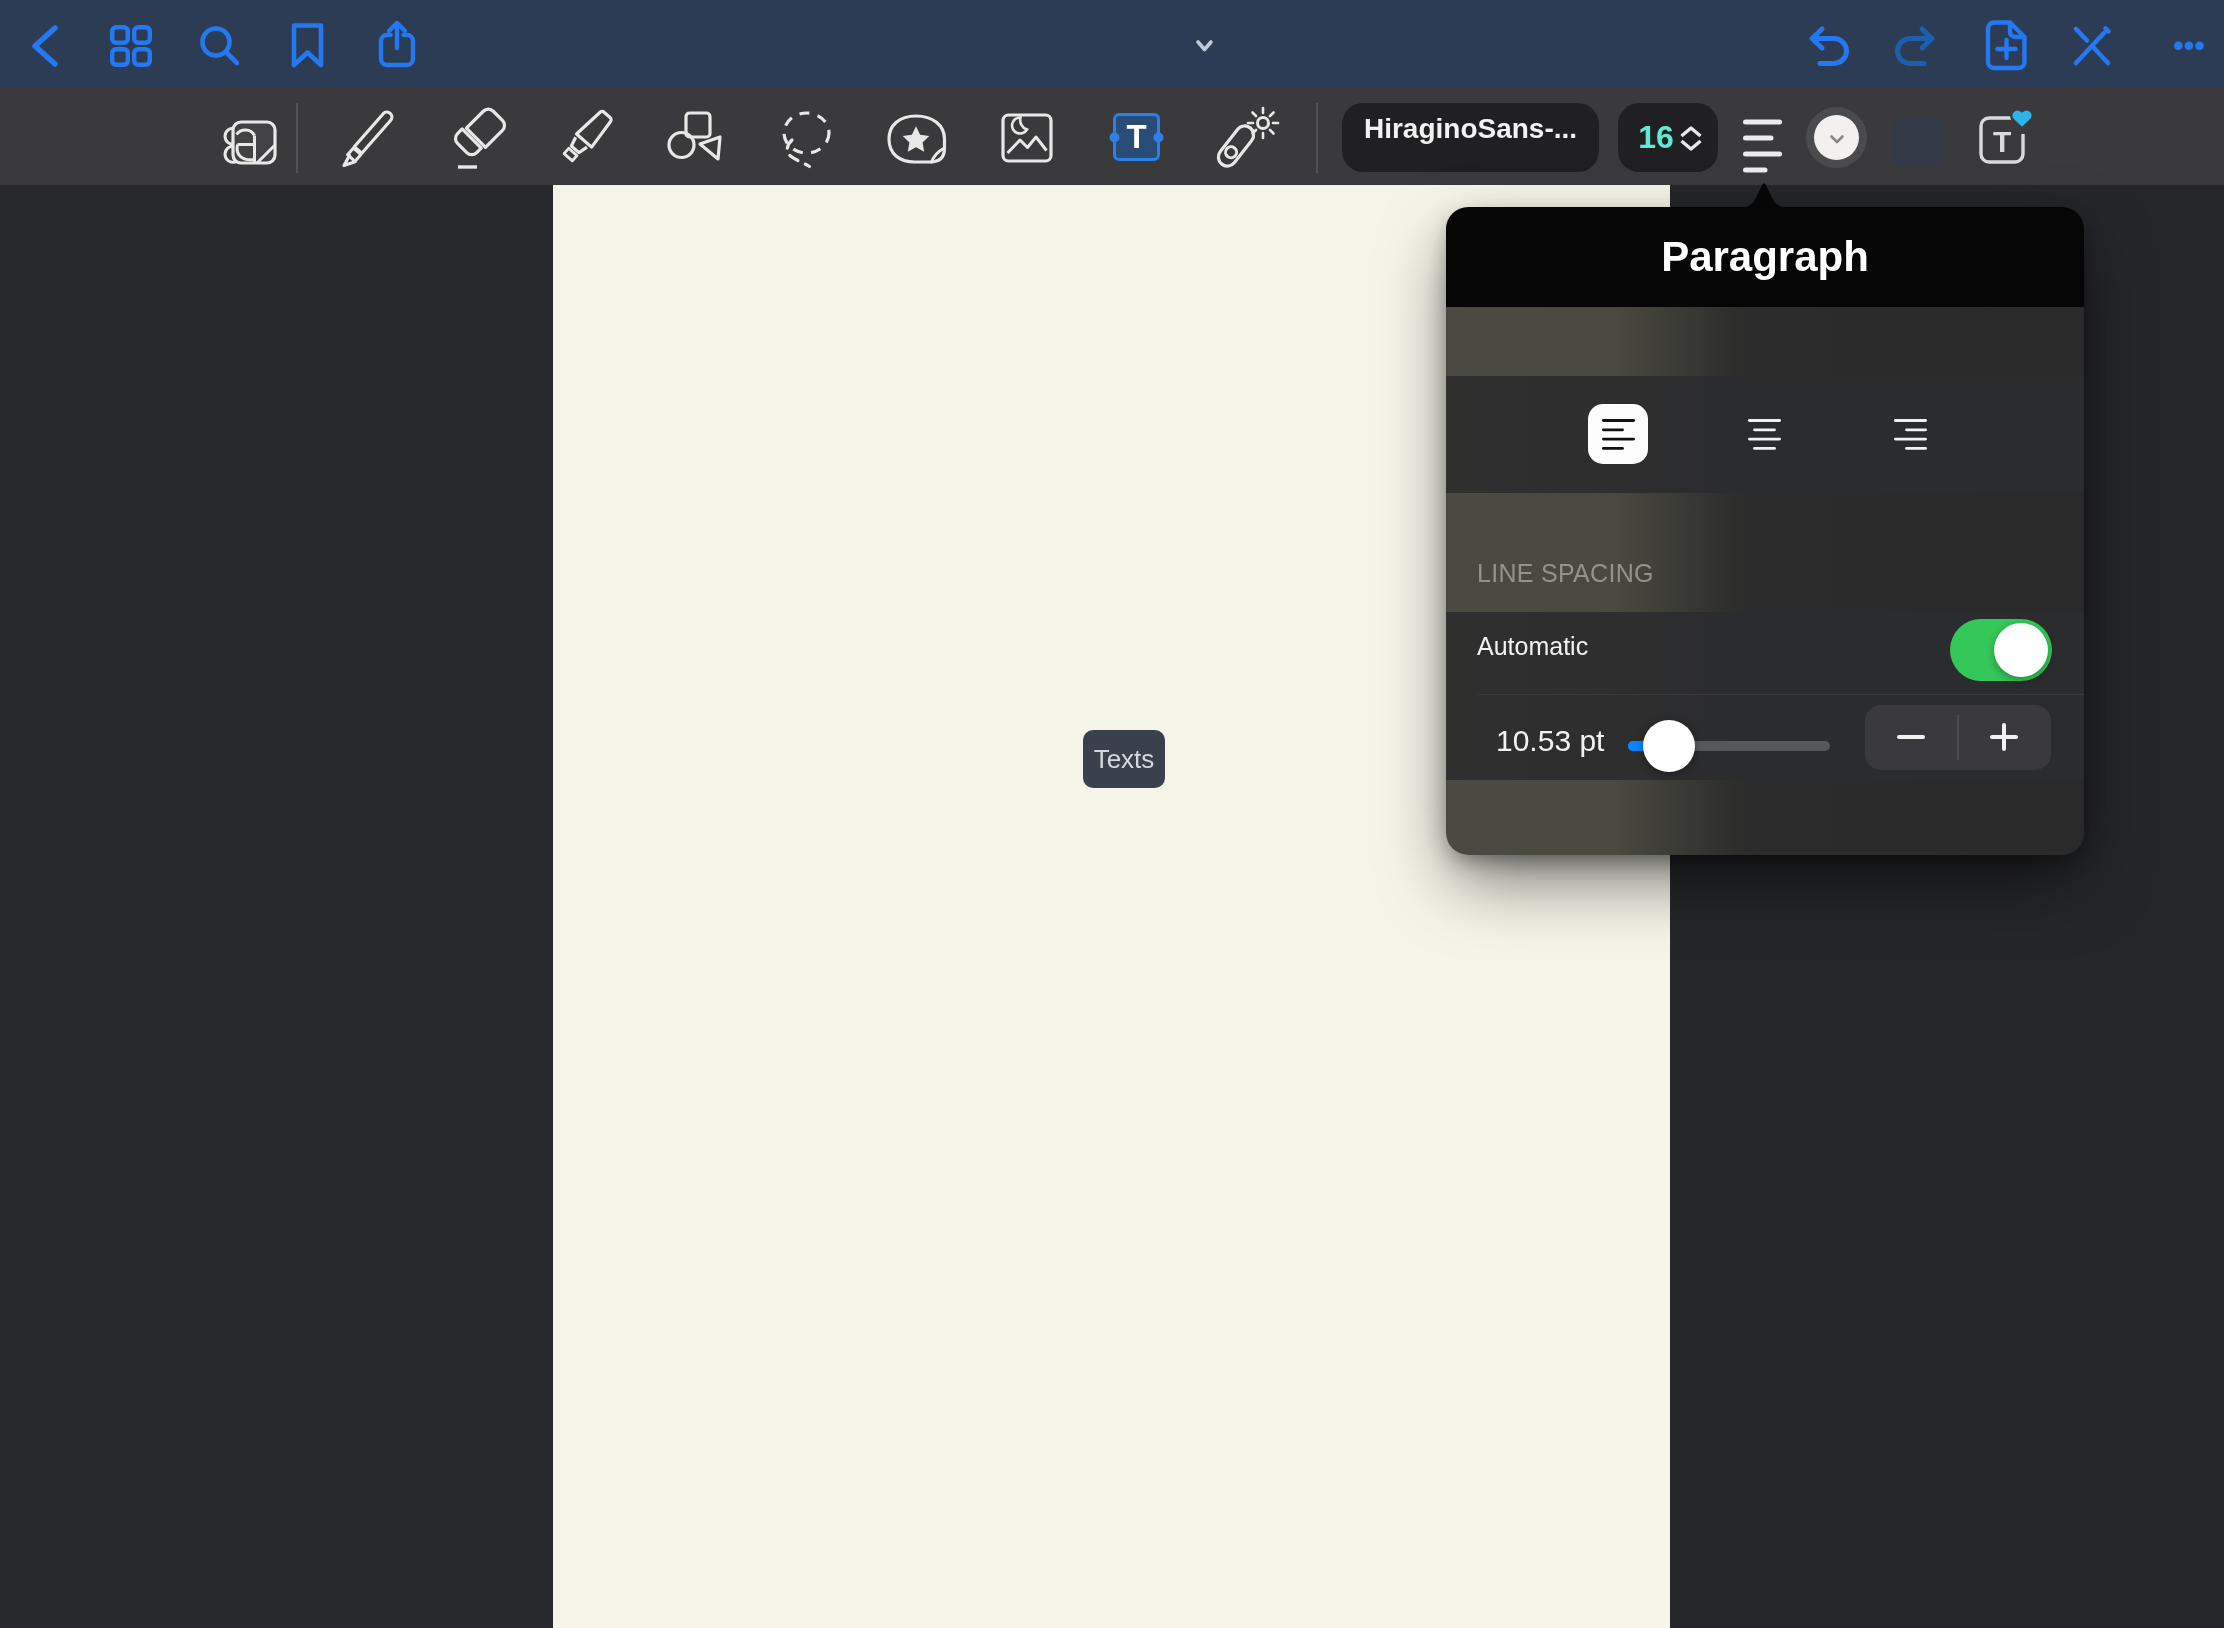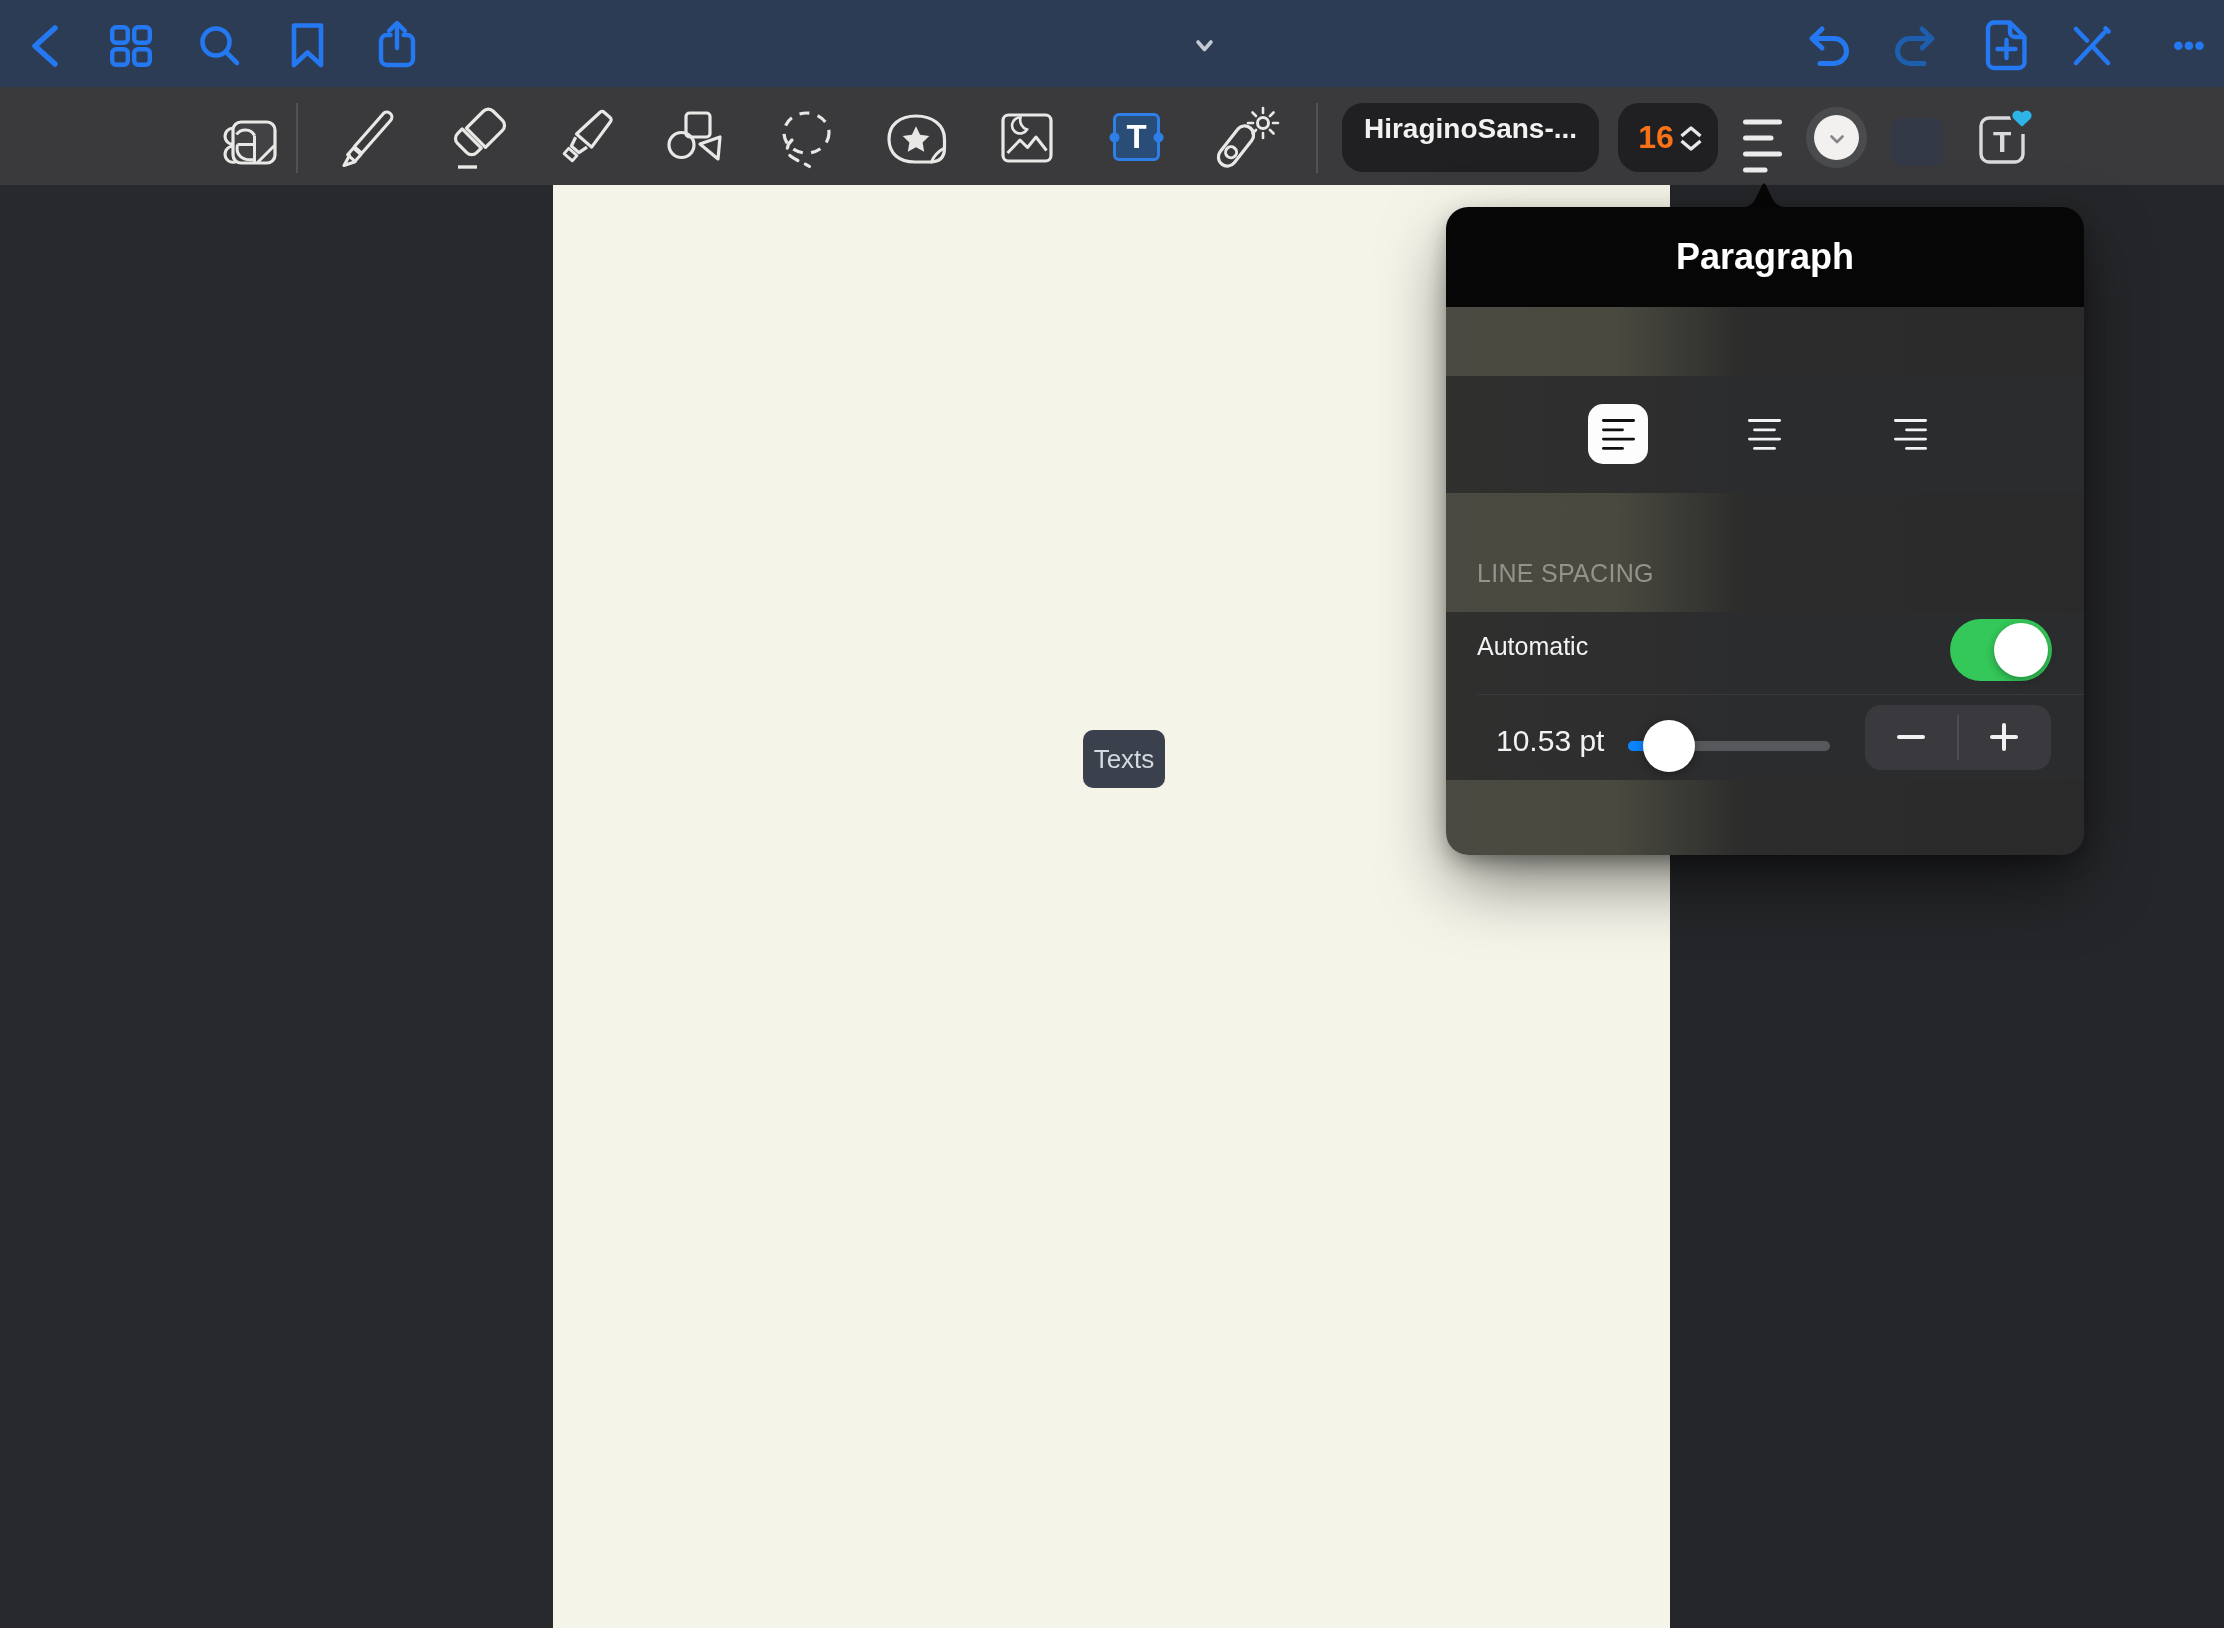--- a/index.html
+++ b/index.html
@@ -169,21 +169,21 @@
       <line x1="38.5" y1="31.5" x2="42" y2="28"></line>
       <line x1="56" y1="14" x2="59.5" y2="10.5"></line>
     </g>
   </svg>
   <div class="abs" style="left:1316px;top:103px;width:2px;height:70px;background:#525254;"></div>
 
   <div class="abs" style="left:1342px;top:103px;width:257px;height:69px;background:#202022;border-radius:21px;"></div>
   <div class="abs" style="left:1342px;top:94px;width:257px;height:69px;line-height:69px;text-align:center;color:#f2f2f2;font-size:28px;font-weight:600;">HiraginoSans-...</div>
 
   <div class="abs" style="left:1618px;top:103px;width:100px;height:69px;background:#202022;border-radius:21px;"></div>
-  <div class="abs" style="left:1618px;top:103px;width:76px;height:82px;line-height:69px;text-align:center;color:#f97316;font-size:32px;font-weight:600;">16</div>
+  <div class="abs" style="left:1618px;top:103px;width:76px;height:82px;line-height:69px;text-align:center;color:#5eead4;font-size:32px;font-weight:600;">16</div>
   <svg style="left:1679px;top:126px;" width="24" height="25" viewBox="0 0 24 25">
     <path d="M2.5 10 L12 2 L21.5 10" fill="none" stroke="#e8e8ea" stroke-width="3.4" stroke-linejoin="round"></path>
     <path d="M2.5 15 L12 23 L21.5 15" fill="none" stroke="#e8e8ea" stroke-width="3.4" stroke-linejoin="round"></path>
   </svg>
 
   <svg style="left:1743px;top:118px;" width="40" height="54" viewBox="0 0 40 54">
     <g stroke="#ececec" stroke-width="5" stroke-linecap="round">
       <line x1="2.5" y1="4" x2="36.5" y2="4"></line>
       <line x1="2.5" y1="20" x2="28" y2="20"></line>
       <line x1="2.5" y1="36" x2="36.5" y2="36"></line>
@@ -205,21 +205,21 @@
     <path d="M36 -3 C38.5 -5.5 42.5 -5.5 45 -3 C47.5 -5.5 51.5 -5.5 54 -3 C56.5 -0.5 56.5 3.5 54 6 L45 14.5 L36 6 C33.5 3.5 33.5 -0.5 36 -3 Z" fill="#2db4e8" stroke="#3a3a3c" stroke-width="2.5"></path>
   </svg>
 
   <svg style="left:1739px;top:182px;" width="50" height="26" viewBox="0 0 50 26">
     <path d="M0 26 C6 26 12.5 24 16.2 17.5 L22.4 4.5 Q25 -1.8 27.6 4.5 L33.8 17.5 C37.5 24 44 26 50 26 Z" fill="#070707"></path>
   </svg>
 
   <div class="abs" style="left:1446px;top:207px;width:638px;height:648px;border-radius:22px;overflow:hidden;box-shadow:0 30px 70px -8px rgba(0,0,0,0.55), 0 8px 24px -6px rgba(0,0,0,0.45);">
 
     <div class="abs" style="left:0;top:0;width:638px;height:100px;background:#060606;"></div>
-    <div class="abs" style="left:0;top:0;width:638px;height:100px;line-height:100px;text-align:center;color:#ffffff;font-size:36px;font-weight:600;border-radius:19px;">Paragraph</div>
+    <div class="abs" style="left:0;top:0;width:638px;height:100px;line-height:100px;text-align:center;color:#ffffff;font-size:42px;font-weight:600;border-radius:19px;">Paragraph</div>
 
     <div class="abs" style="left:0;top:100px;width:638px;height:69px;background:linear-gradient(90deg,#4a4a42 0px,#49493f 170px,#2b2c2b 300px,#292a29 100%);"></div>
 
     <div class="abs" style="left:0;top:169px;width:638px;height:117px;background:linear-gradient(90deg,#2f2f2e 0px,#2e2e2e 170px,#2b2c2e 290px,#2b2c2e 100%);"></div>
     <div class="abs" style="left:142px;top:197px;width:60px;height:60px;background:#fdfdfd;border-radius:15px;"></div>
     <svg style="left:156px;top:212px;" width="33" height="31" viewBox="0 0 33 31">
       <g stroke="#111111" stroke-width="2.8" stroke-linecap="round">
         <line x1="1.4" y1="1.5" x2="31.6" y2="1.5"></line>
         <line x1="1.4" y1="10.8" x2="20.5" y2="10.8"></line>
         <line x1="1.4" y1="20.1" x2="31.6" y2="20.1"></line>

